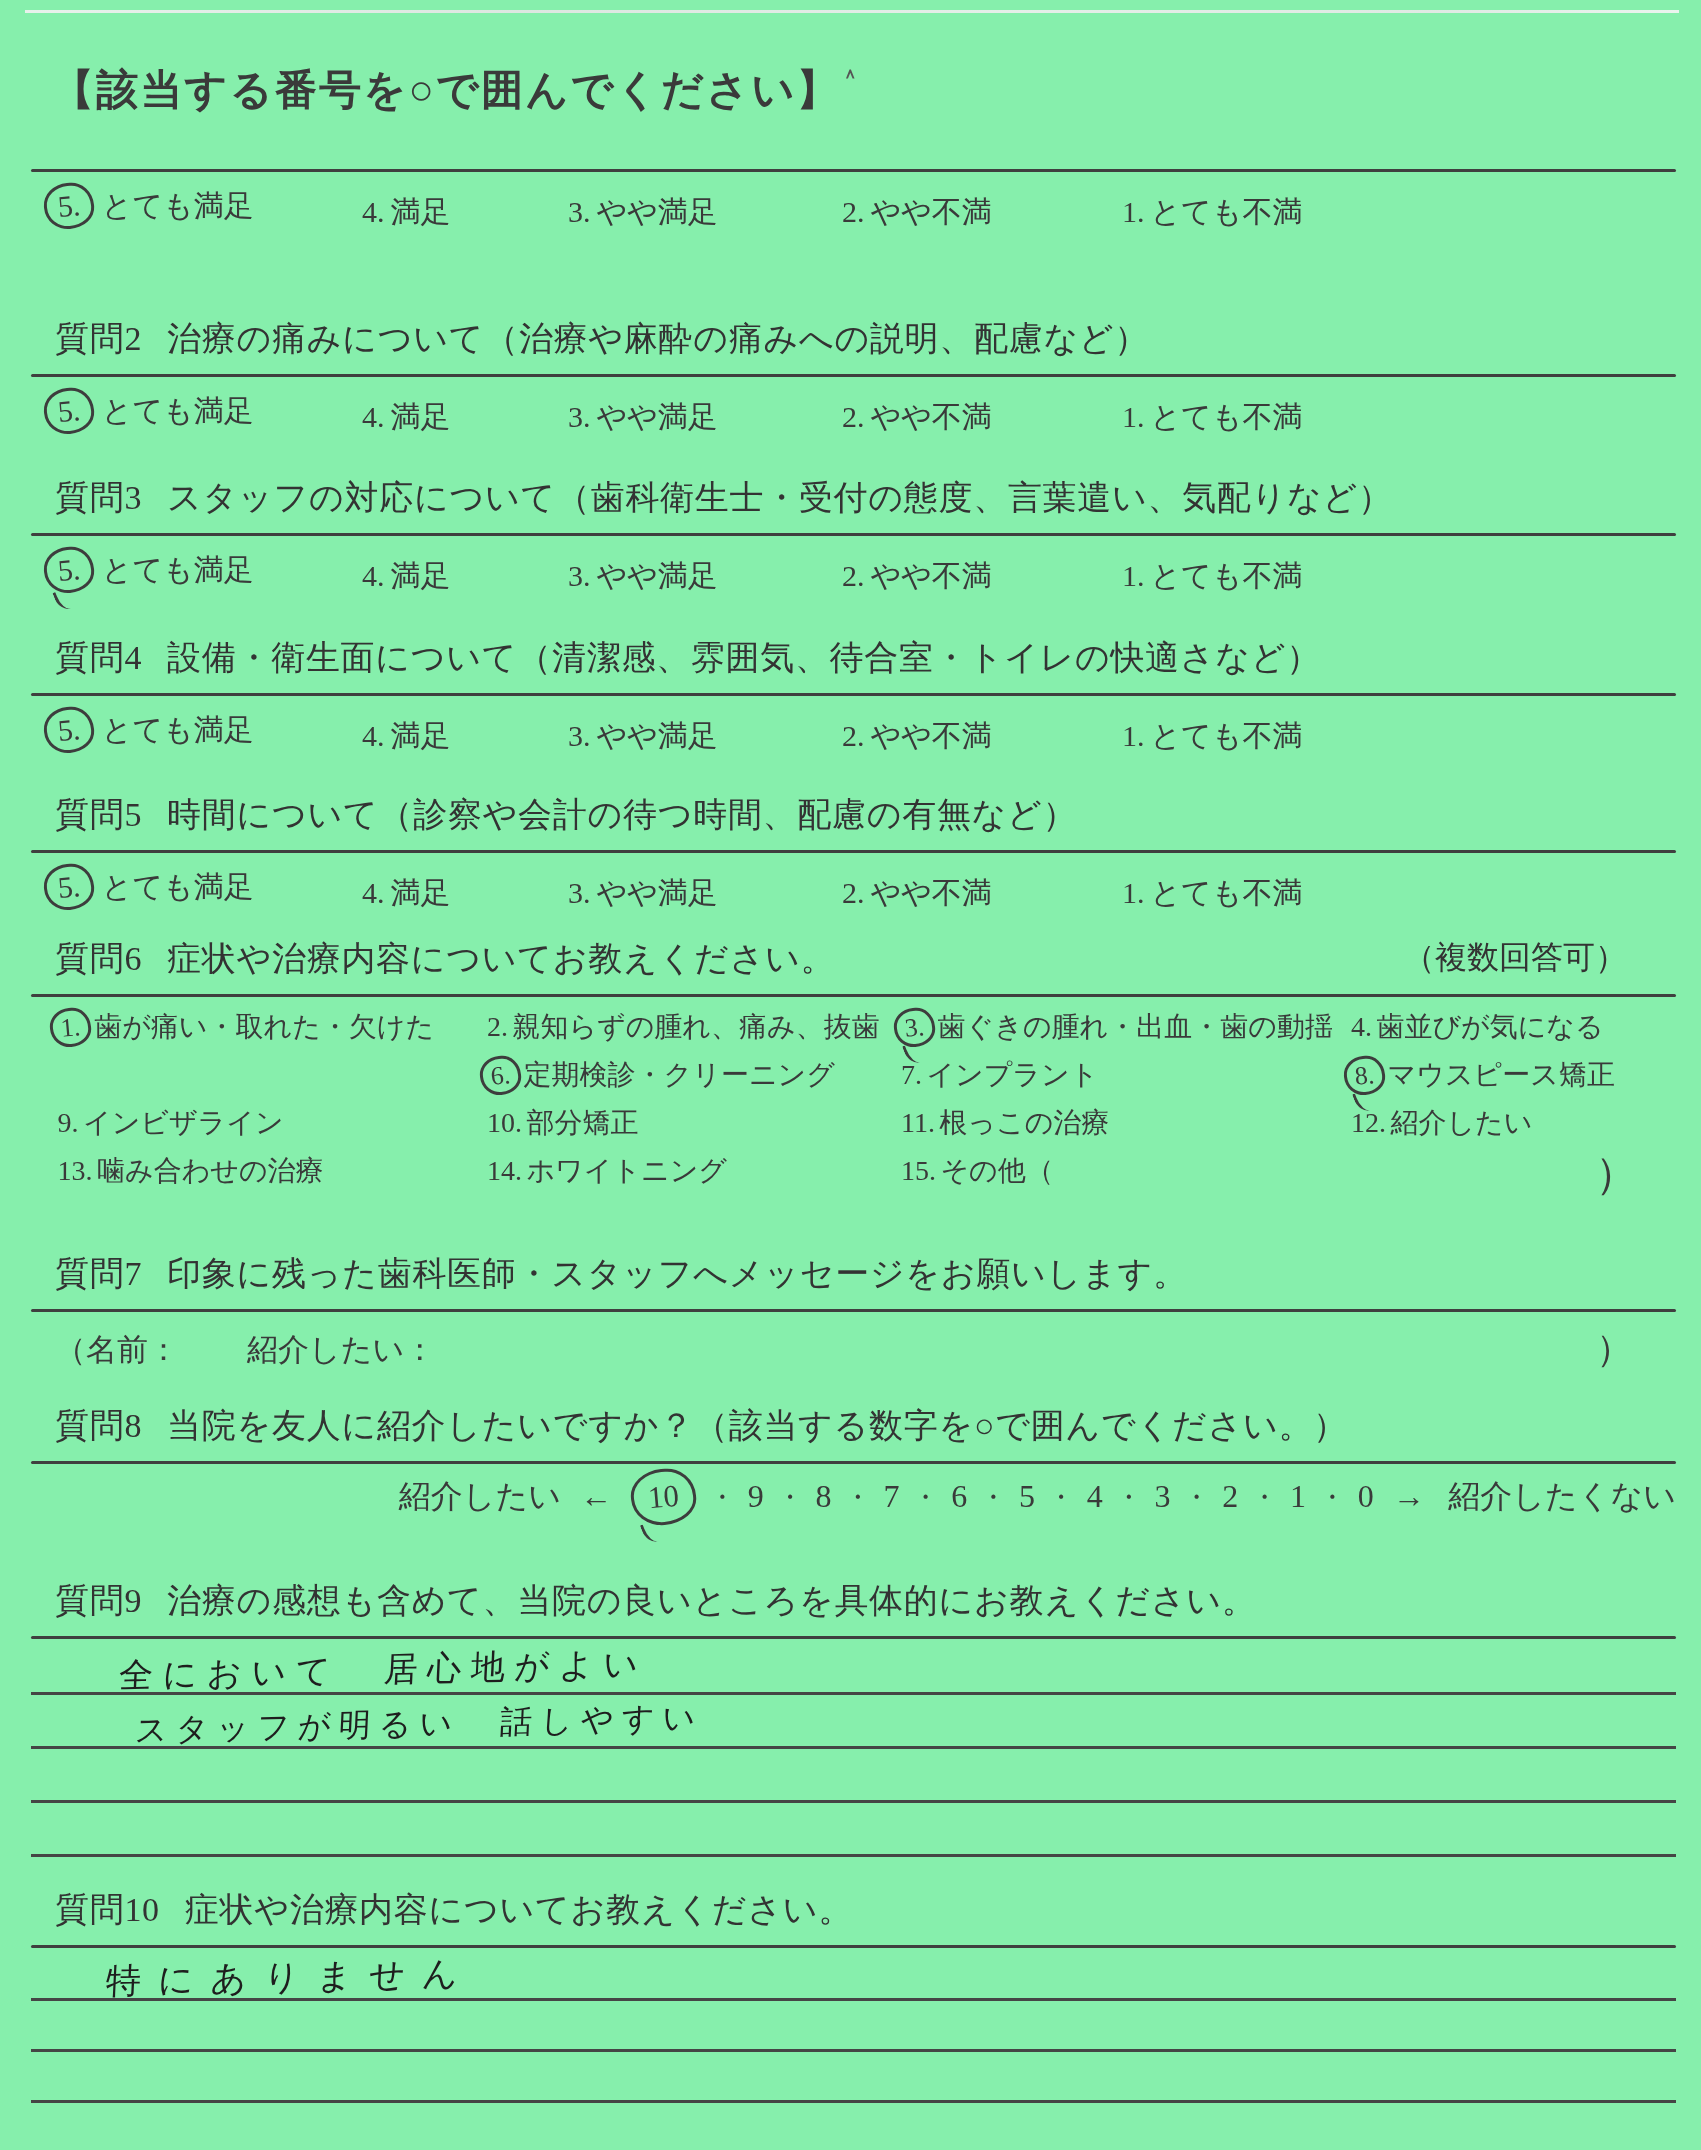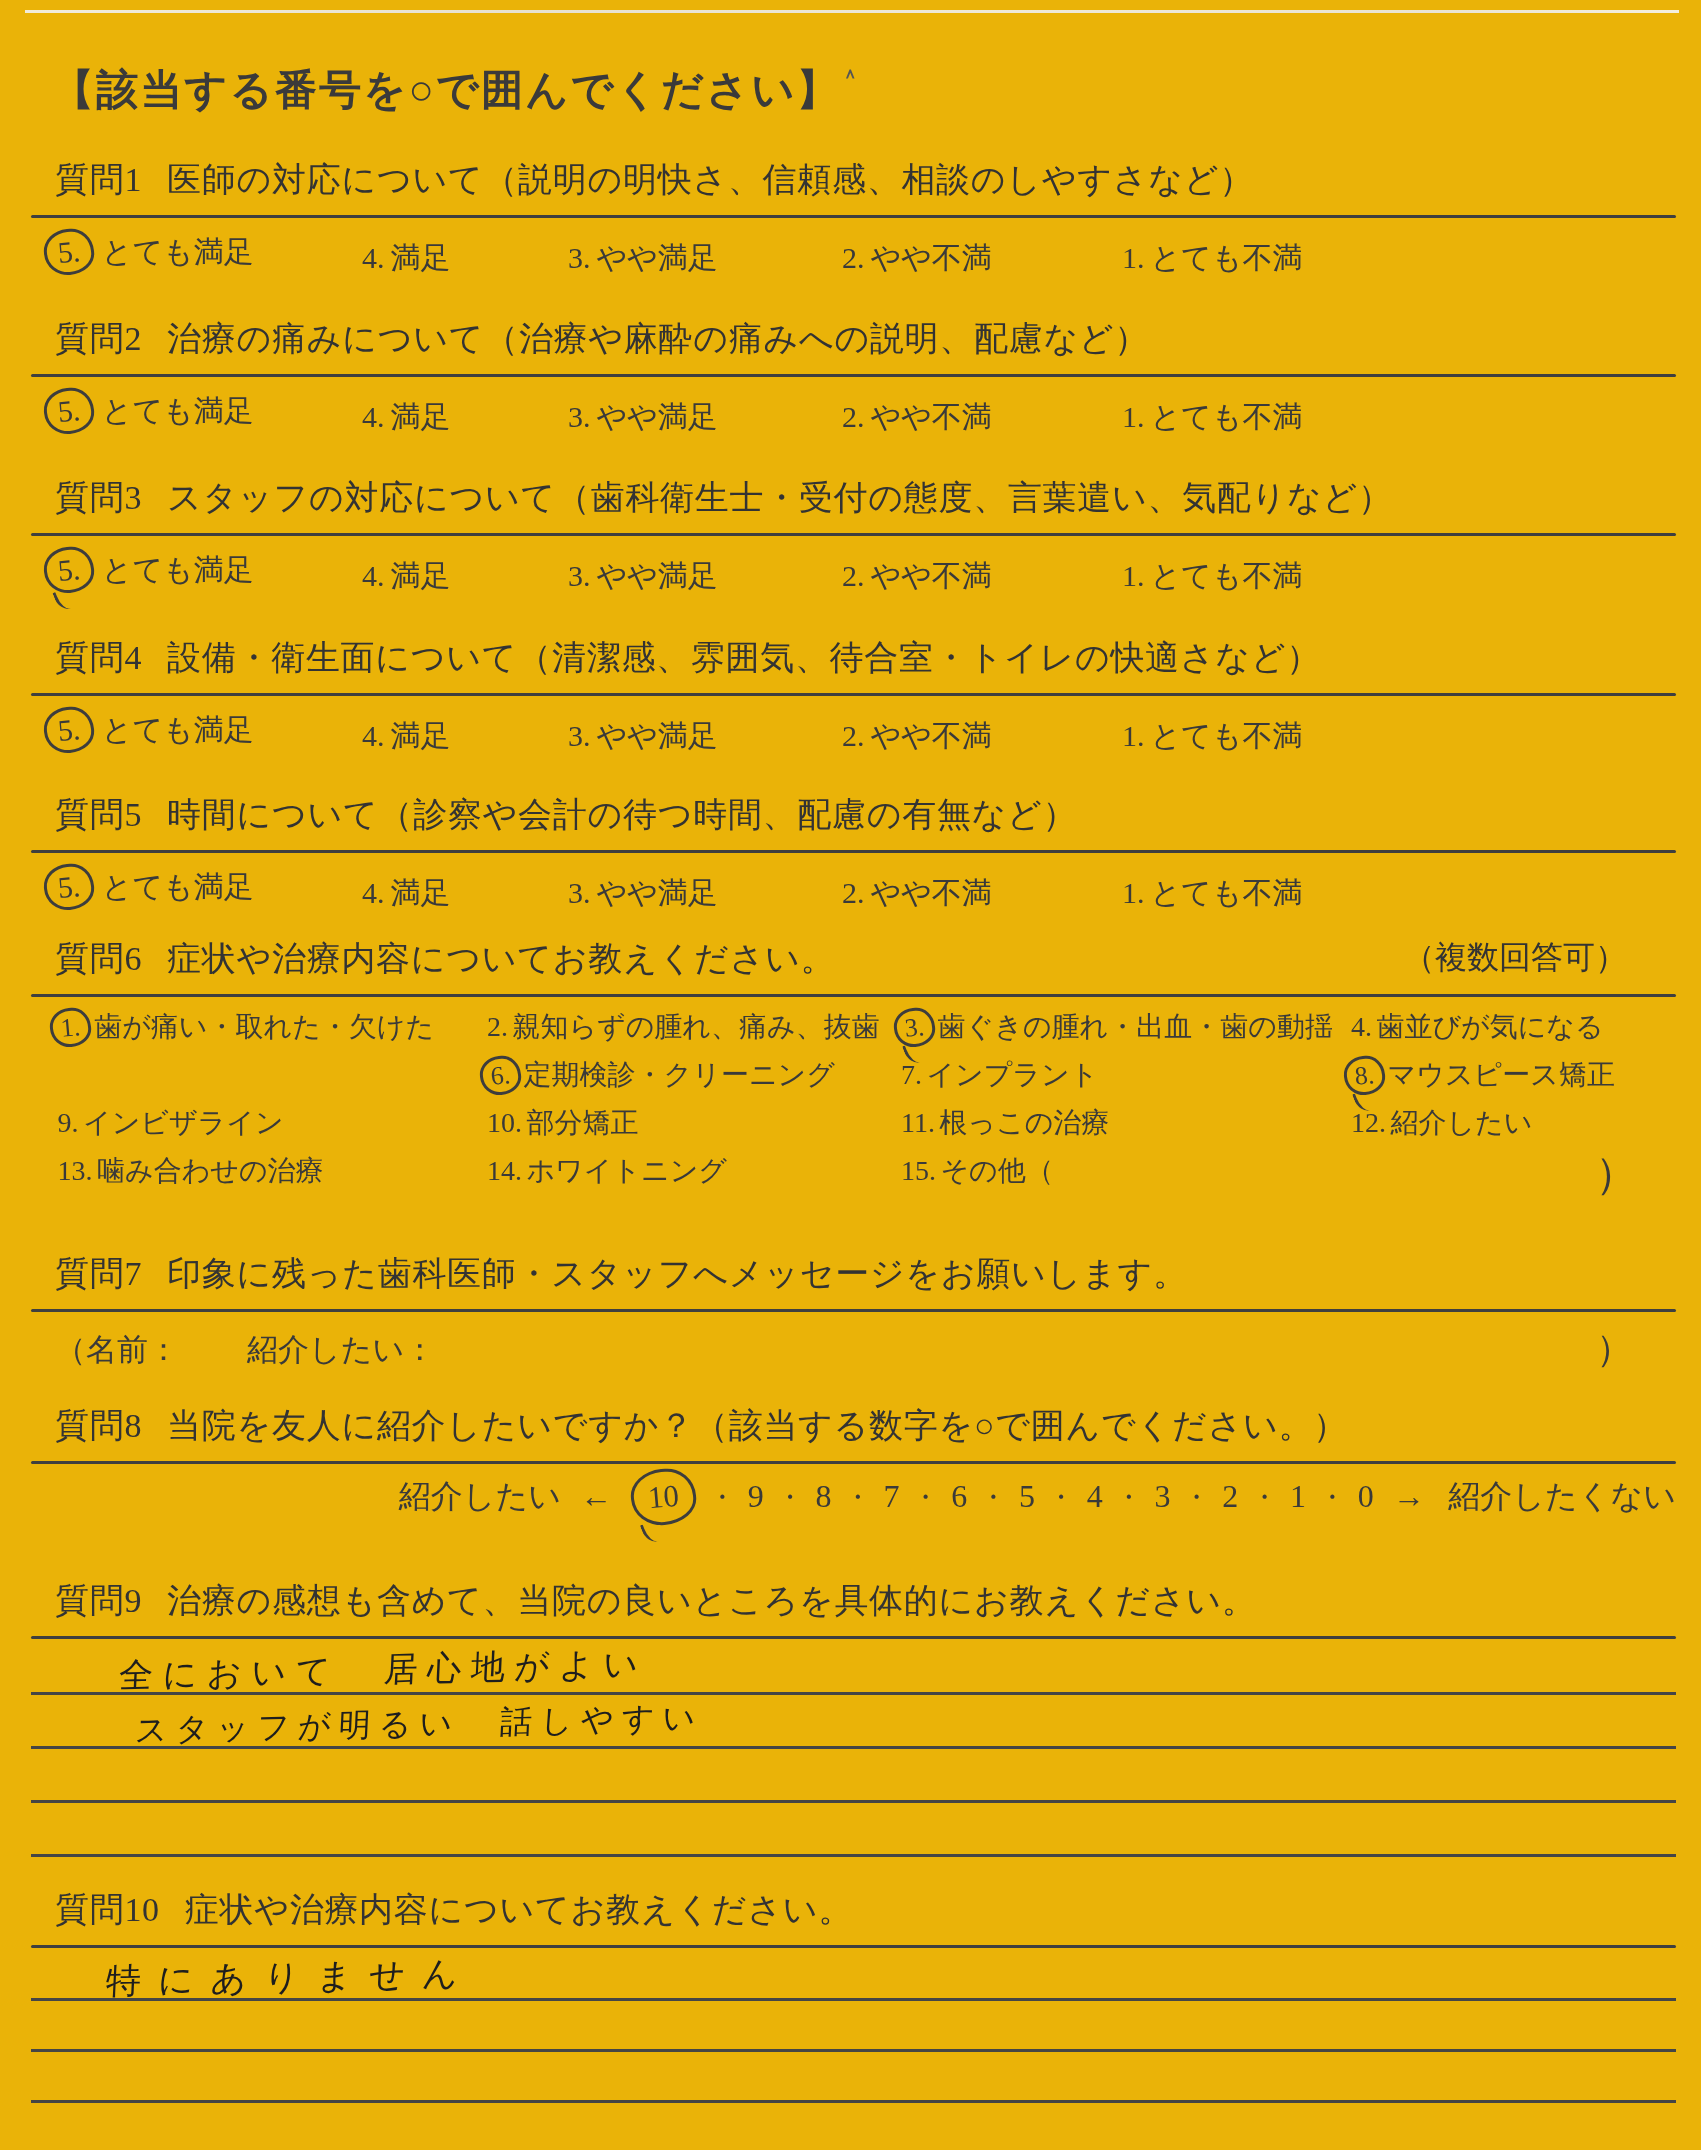--- a/index.html
+++ b/index.html
@@ -1,17 +1,17 @@
 <!DOCTYPE html>
 <html style="font-size:11.8px"><head>
 <meta charset="utf-8">
 <style>
   html,body{margin:0;padding:0;background:#ffffff;}
   .page{
-    position:relative;width:1701px;height:2151px;background:#eab308;
+    position:relative;width:1701px;height:2151px;background:#86efac;
     font-family:"Liberation Serif","DejaVu Serif",serif;color:#2e2e2e;overflow:hidden;
   }
   .scan-top{position:absolute;top:9.6px;left:25px;right:22px;height:3px;
     background:linear-gradient(90deg,#f2f2f2,#e6e6e6 30%,#efefef 60%,#e9e9e9 85%,#f5f5f5);opacity:.9;}
   .doc-title{position:absolute;top:62px;left:52px;font-size:42px;font-weight:600;letter-spacing:2.2px;color:#3a3a3a;white-space:nowrap;}
   .title-mark{font-size:19px;vertical-align:20.7px;color:#555;}
   .qsec{position:absolute;left:31px;right:25px;}
   .q-head{margin-left:24px;font-size:34px;color:#333;white-space:nowrap;letter-spacing:0.7px;}
   .q-label{margin-right:25px;}
   .q-rule{margin-top:11.8px;height:3.7px;background:#3f3f3f;border-radius:1.5px;}
@@ -72,21 +72,20 @@
 </style>
 </head>
 <body>
 
 <div class="page">
   <div class="scan-top"></div>
 
   <div class="doc-title"><span>【該当する番号を○で囲んでください】</span><span class="title-mark">＾</span></div>
 
   <div class="qsec t-q1">
-    <div class="q-head"><span class="q-label">質問1</span><span>医師の対応について（説明の明快さ、信頼感、相談のしやすさなど）</span></div>
     <div class="q-rule"></div>
     <div class="opts">
       <span class="opt p1"><span class="hand-circle rate-circle">
             <span>5.</span>
           </span><span>とても満足</span></span>
       <span class="opt p2"><span class="num">4.</span><span>満足</span></span>
       <span class="opt p3"><span class="num">3.</span><span>やや満足</span></span>
       <span class="opt p4"><span class="num">2.</span><span>やや不満</span></span>
       <span class="opt p5"><span class="num">1.</span><span>とても不満</span></span>
     </div>

